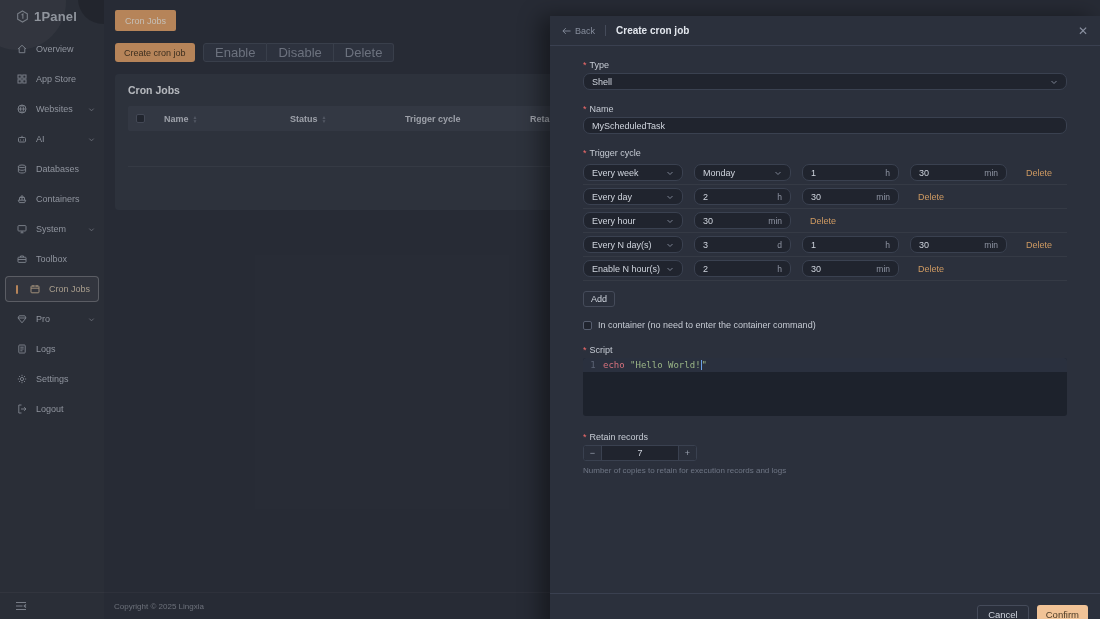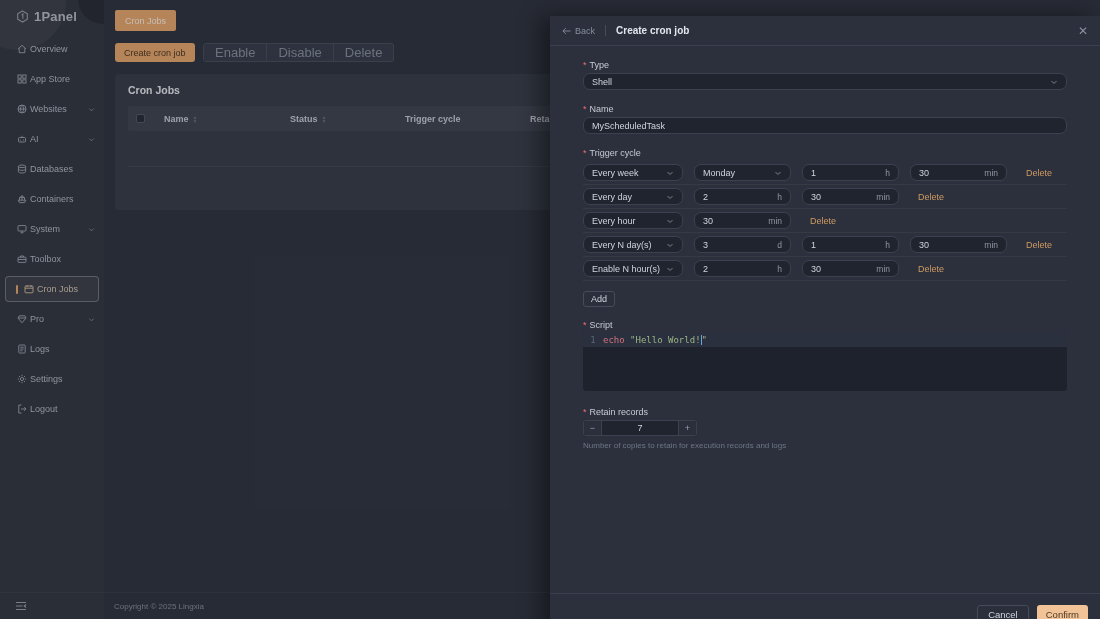--- a/index.html
+++ b/index.html
@@ -11,21 +11,21 @@
   .sidebar { position:absolute; left:0; top:0; width:104px; height:619px;
     background:#363b47; overflow:hidden; z-index:1; }
   .deco1 { position:absolute; left:-30px; top:-46px; width:96px; height:96px;
     border-radius:50%; background:rgba(255,255,255,0.05); }
   .deco2 { position:absolute; left:78px; top:-26px; width:50px; height:50px;
     border-radius:50%; background:rgba(0,0,0,0.18); }
   .logo { position:relative; display:flex; align-items:center; gap:5px; padding:9px 0 8px 16px; }
   .logo-hex { color:#9aa0ac; display:flex; }
   .logo-text { font-size:13px; font-weight:bold; color:#b9bfca; letter-spacing:0.2px; }
   .menu { padding-top:2px; }
-  .mi { position:relative; height:30px; display:flex; align-items:center; gap:3px;
+  .mi { position:relative; height:30px; display:flex; align-items:center; gap:9px;
     padding-left:17px; color:#b7bdc9; font-size:9px; cursor:pointer; }
   .mi .ic { display:flex; color:#9aa1ad; }
   .mi .chev { position:absolute; right:9px; color:#8a909c; display:flex; }
   .mi.active { height:26px; margin:2px 5px; padding-left:10px; border:1px solid rgba(255,255,255,0.28);
     border-radius:4px; background:rgba(255,255,255,0.05); color:#d8c9b4; }
   .mi.active .ic { color:#cdb79c; }
   .abar { width:2px; height:9px; background:#e9a972; border-radius:1px; margin-right:3px; }
   .side-foot { position:absolute; left:0; bottom:0; width:104px; height:27px;
     display:flex; align-items:center; padding-left:15px; border-top:1px solid rgba(255,255,255,0.05); }
   .collapse { color:#9aa1ad; display:flex; cursor:pointer; }
@@ -477,20 +477,24 @@
         </div>
         <div class="inp t-inp">
           <input value="30" style="">
           <span class="unit">min</span>
         </div>
         <span class="del-link">Delete</span>
       </div>
 
       <div class="btn-add">Add</div>
 
+      <div class="cbrow">
+        <span class="cb"></span>
+        <span>In container (no need to enter the container command)</span>
+      </div>
 
       <div class="flabel">
         <span class="req">*</span>
         <span>Script</span>
       </div>
       <div class="editor">
         <div class="ed-line">
           <span class="gutter">1</span>
           <span class="code"><span class="kw">echo</span><span class="str"> "Hello World!</span><span class="cursor"></span><span class="str">"</span></span>
         </div>

